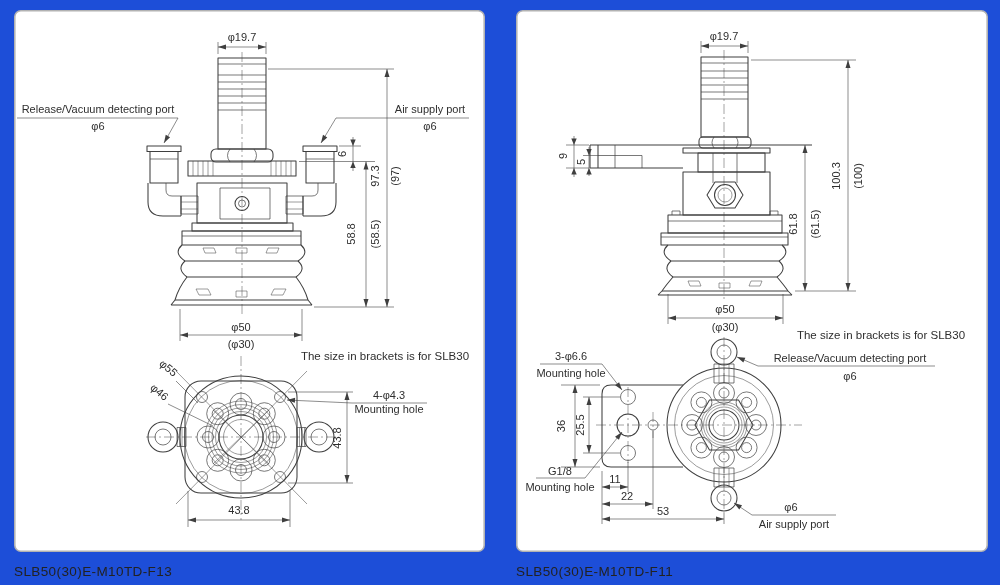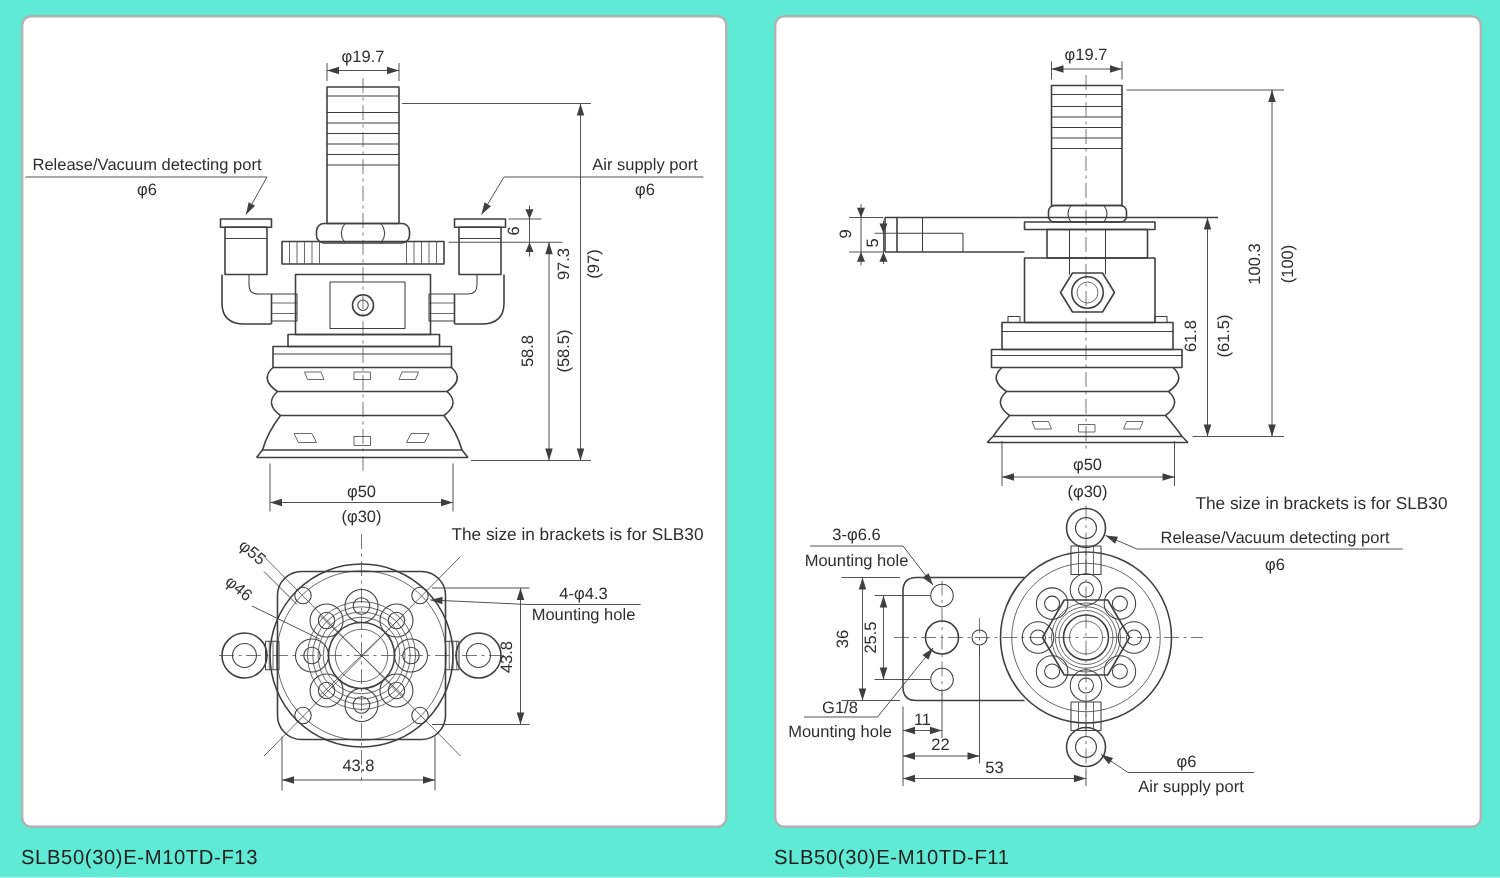--- a/index.html
+++ b/index.html
@@ -1,16 +1,16 @@
 <!DOCTYPE html>
 <html><head>
 <meta charset="utf-8">
 <style>
   html,body{margin:0;padding:0;background:#ffffff;}
-  #stage{position:relative;width:1000px;height:585px;background:#5eead4;overflow:hidden;}
+  #stage{position:relative;width:1000px;height:585px;background:#1d4ed8;overflow:hidden;}
   svg{display:block;font-family:"Liberation Sans",sans-serif;}
   .o  {fill:none;stroke:#3f3f3f;stroke-width:1.05;stroke-linejoin:round;}
   .d  {fill:none;stroke:#3f3f3f;stroke-width:0.7;stroke-linejoin:round;}
   .t  {fill:none;stroke:#4a4a4a;stroke-width:0.55;}
   .dim{fill:none;stroke:#3f3f3f;stroke-width:0.6;}
   .cl {fill:none;stroke:#5a5a5a;stroke-width:0.55;stroke-dasharray:10 3 2 3;}
   .ar {fill:#3f3f3f;stroke:none;}
   .pan{fill:#ffffff;stroke:#b2b2b2;stroke-width:1.6;}
   text{fill:#2e2e2e;}
   .lbl{font-size:11px;}

